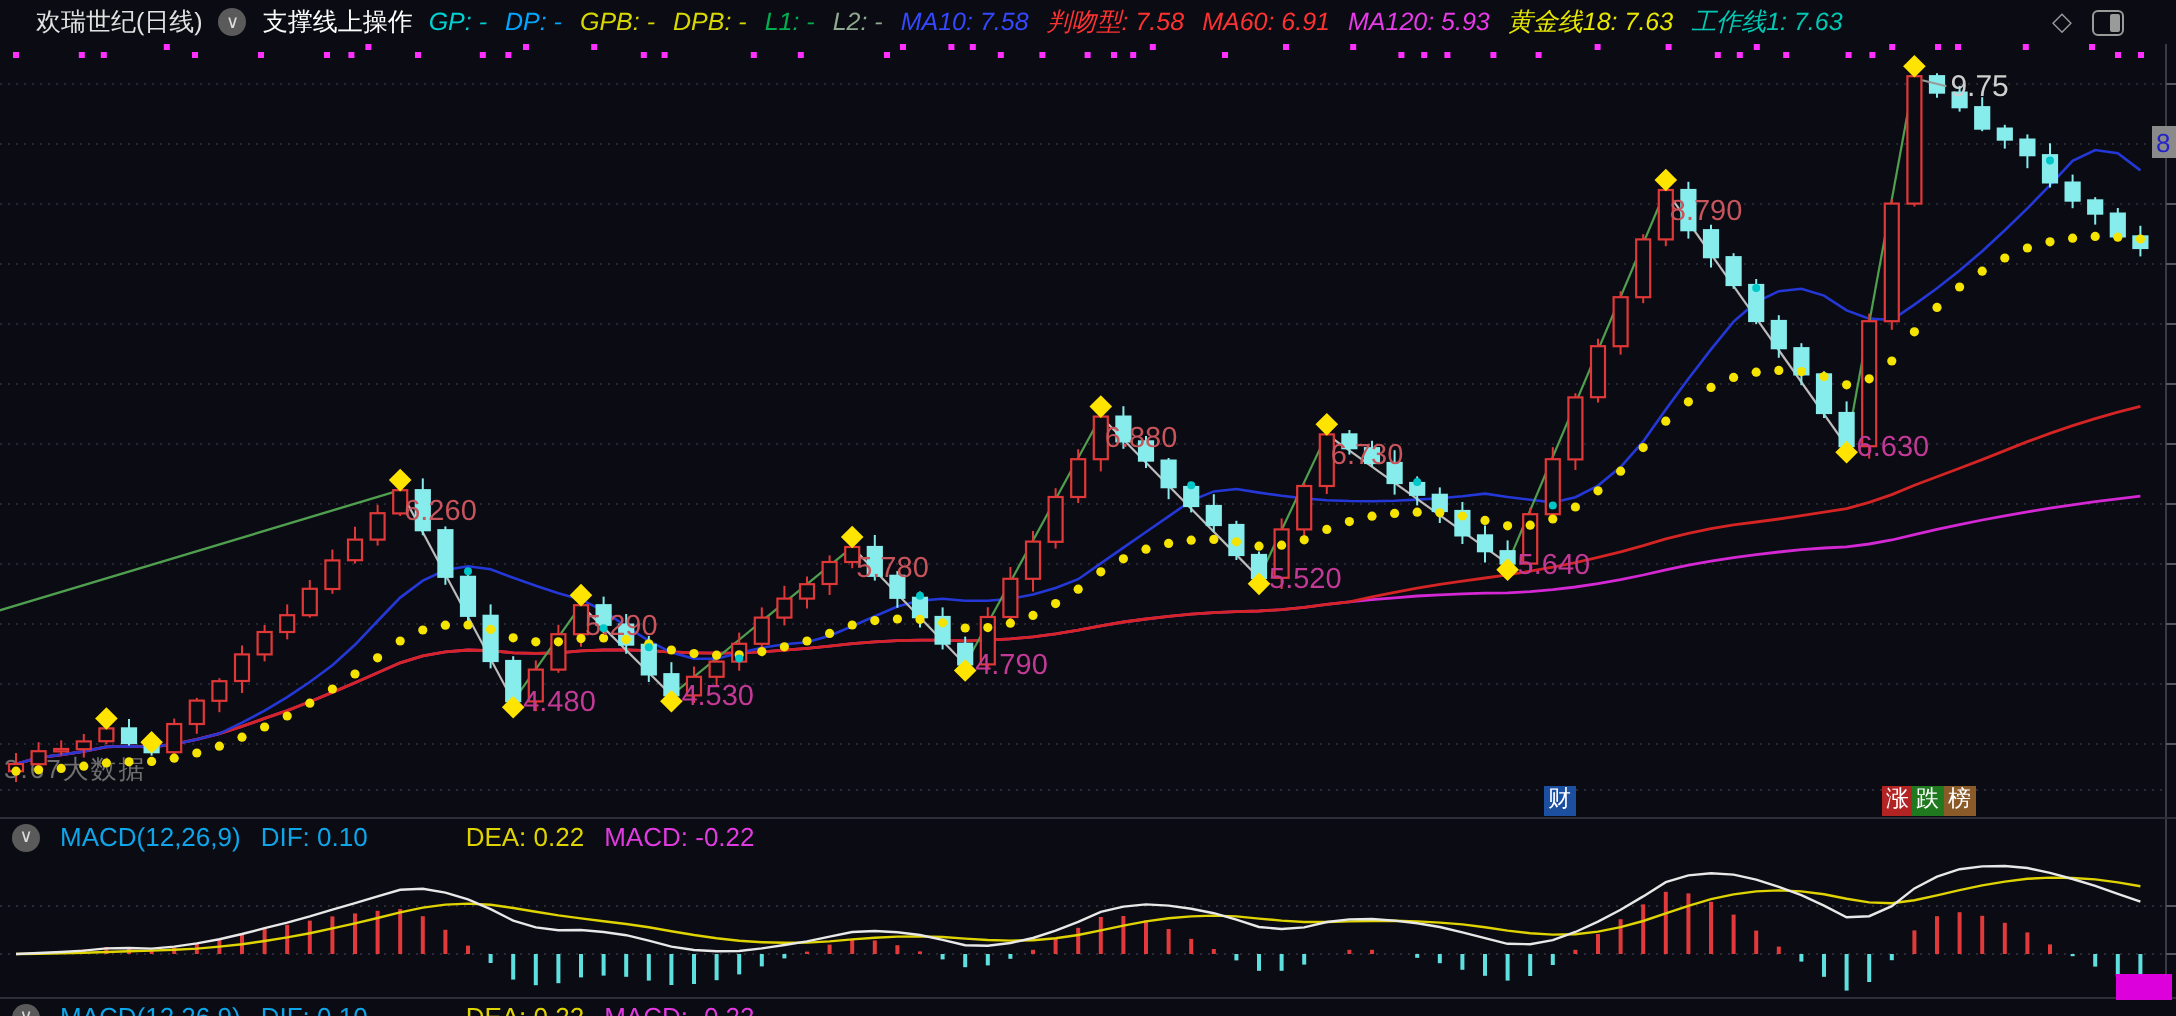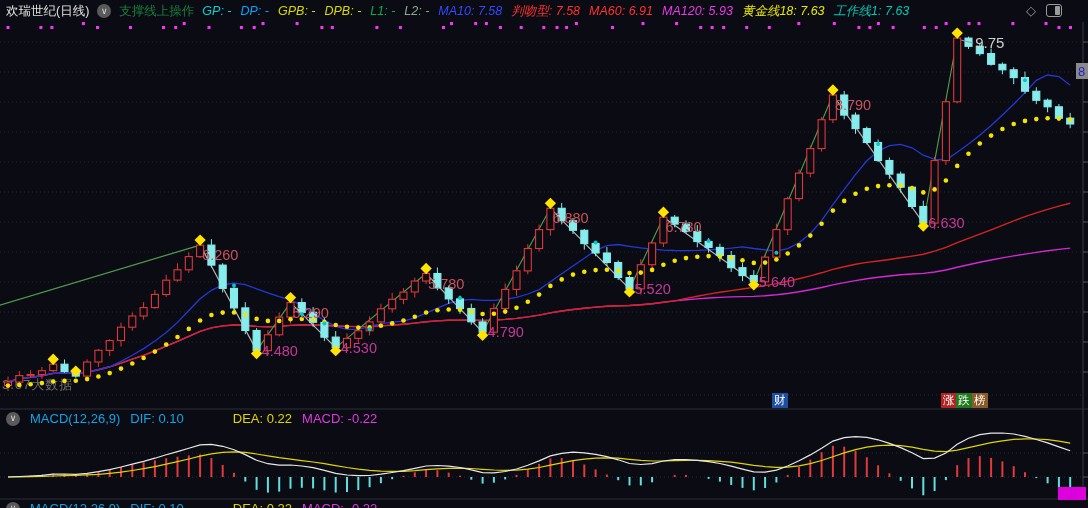--- a/index.html
+++ b/index.html
@@ -1,25 +1,25 @@
 <!DOCTYPE html>
 <html><head>
 <meta charset="utf-8">
 <style>
   html,body{margin:0;padding:0;background:#000;}
   .screen{position:relative;width:1088px;height:508px;background:#0b0b13;overflow:hidden;
           font-family:"Liberation Sans","DejaVu Sans",sans-serif;}
   
   .topbar{position:absolute;left:0;top:0;width:1088px;height:22px;background:#0b0b13;
-          display:flex;align-items:center;gap:8px;padding-left:6px;box-sizing:border-box;
+          display:flex;align-items:center;gap:8px;padding-left:18px;box-sizing:border-box;
           font-size:12.5px;white-space:nowrap;z-index:30;}
   .tb-title{color:#e2e2e2;}
   .circ-icon{display:inline-flex;align-items:center;justify-content:center;width:14px;height:14px;
           border-radius:50%;background:#5a5a5a;color:#ddd;font-size:9px;line-height:1;}
-  .tb-strategy{color:#15803d;}
+  .tb-strategy{color:#ffffff;}
   .tb-field{margin-right:9px;font-style:italic;}
   .tb-icons{position:absolute;right:26px;top:3px;display:flex;gap:10px;align-items:center;color:#9a9a9a;}
   .diamond-i{font-size:13px;}
   .panel-icon{position:relative;width:14px;height:11px;border:1.5px solid #9a9a9a;border-radius:3px;display:inline-block;}
   .panel-fill{position:absolute;right:1px;top:1px;bottom:1px;width:5px;background:#9a9a9a;border-radius:1px;}
   
   .watermark{position:absolute;left:2px;top:376px;color:#6f6f6f;font-size:13px;letter-spacing:1px;z-index:1;}
   svg.chart{position:absolute;left:0;top:0;z-index:5;}
   
   .badge{position:absolute;top:393px;height:13px;line-height:13px;padding:1px 2px;font-size:11.5px;

